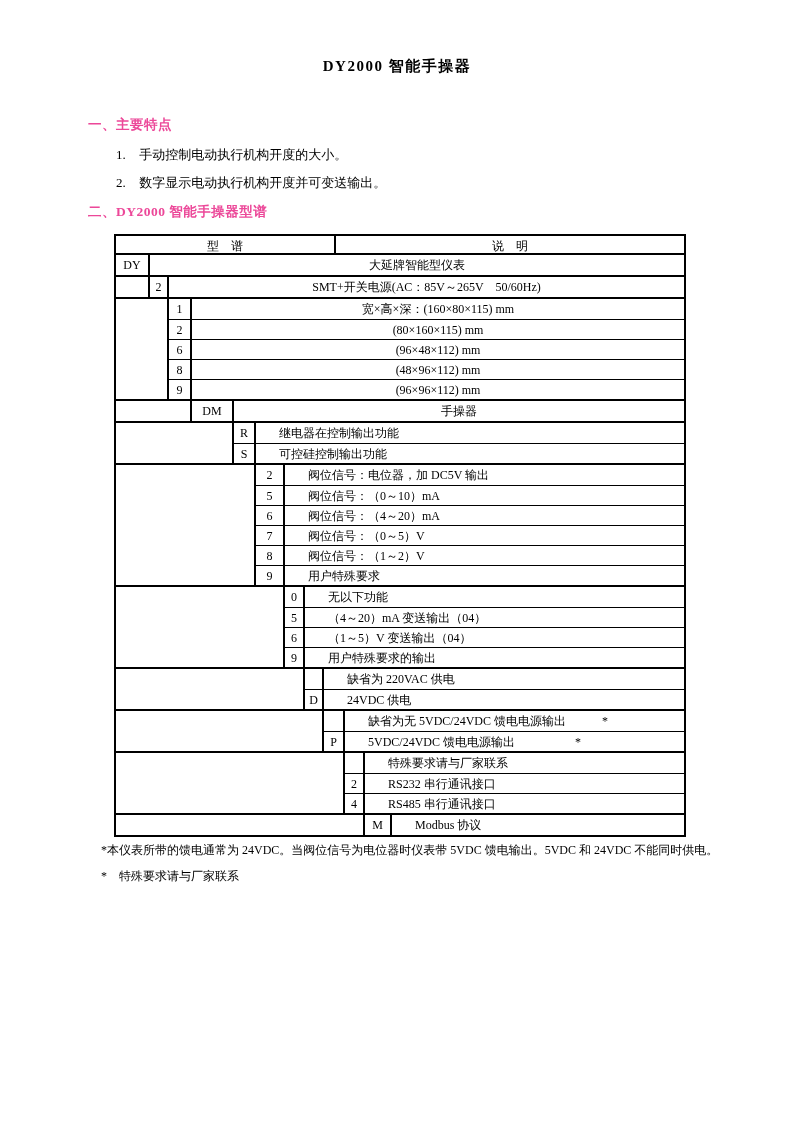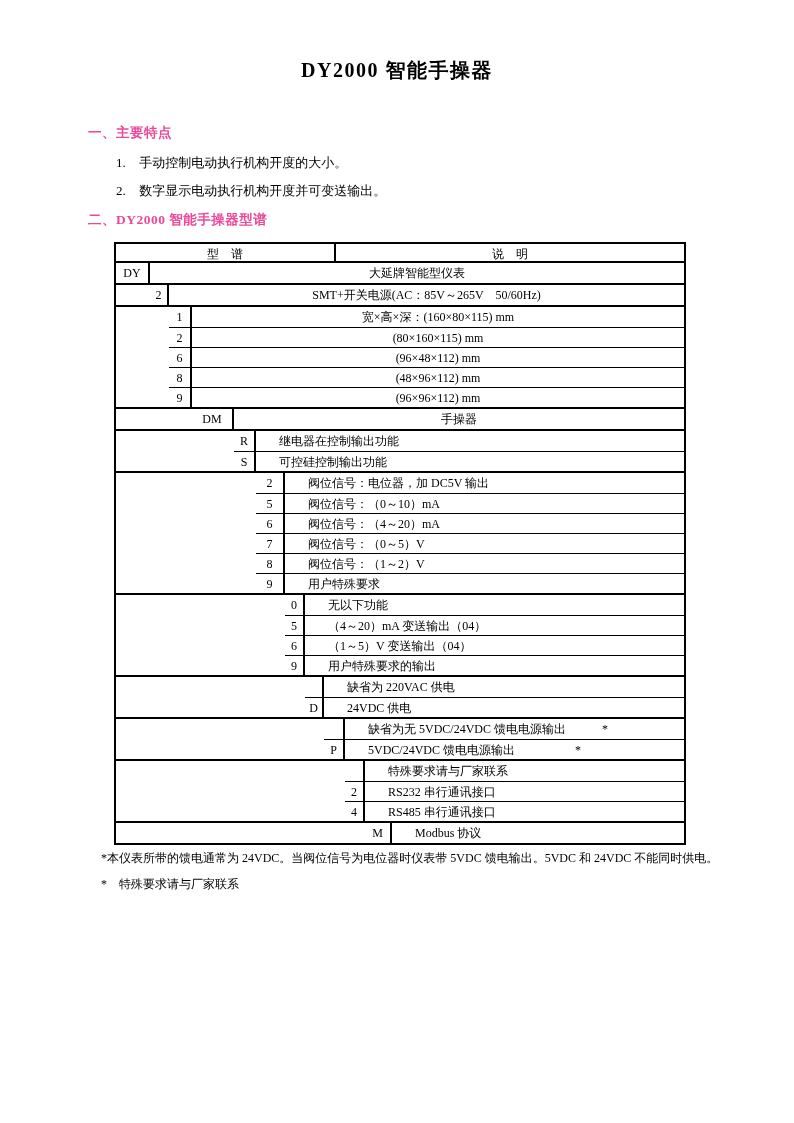--- a/index.html
+++ b/index.html
@@ -3,39 +3,39 @@
 <meta charset="utf-8">
 <style>
   html,body{margin:0;padding:0;background:#fff;}
   *{box-sizing:border-box;}
   .page{
     width:794px;height:1123px;background:#ffffff;position:relative;
     font-family:"Liberation Serif","DejaVu Serif",serif;color:#000;overflow:hidden;
   }
   .doc-title{
     margin:0;padding-top:57px;text-align:center;
-    font-size:20px;font-weight:bold;letter-spacing:1.5px;
+    font-size:15px;font-weight:bold;letter-spacing:1.5px;
   }
   .sec-heading{
     margin:0 0 0 88px;font-size:13.5px;font-weight:bold;color:#ec4899;letter-spacing:0.5px;
   }
   .sec-heading.first{margin-top:40px;}
   .sec-heading.second{margin-top:9px;}
   .feat-list{margin:13px 0 0 116px;}
   .feat-item{height:15px;line-height:15px;font-size:13px;margin-bottom:13px;}
   .feat-num{display:inline-block;min-width:20px;}
   .feat-text{display:inline-block;}
   
   .tbl{
     width:572px;margin:13px 0 0 114px;border:2px solid #000;font-size:12px;
   }
   .thead{display:flex;height:19px;line-height:21px;border-bottom:2px solid #000;}
   .th-model{width:220px;border-right:2px solid #000;text-align:center;}
   .th-desc{flex:1;text-align:center;}
-  .grp{display:flex;align-items:center;}
+  .grp{display:flex;}
   .grp + .grp{border-top:2px solid #000;}
   .gleft{flex:none;border-right:2px solid #000;}
   .gbody{flex:1;display:flex;flex-direction:column;}
   .row{display:flex;height:20px;line-height:20px;}
   .row + .row{border-top:1px solid #000;}
   .code{flex:none;border-right:2px solid #000;text-align:center;overflow:hidden;}
   .desc{flex:1;overflow:hidden;white-space:nowrap;}
   .desc.c{text-align:center;}
   .desc.l{text-align:left;padding-left:23px;}
   .notes{margin:6px 0 0 101px;font-size:12px;}

